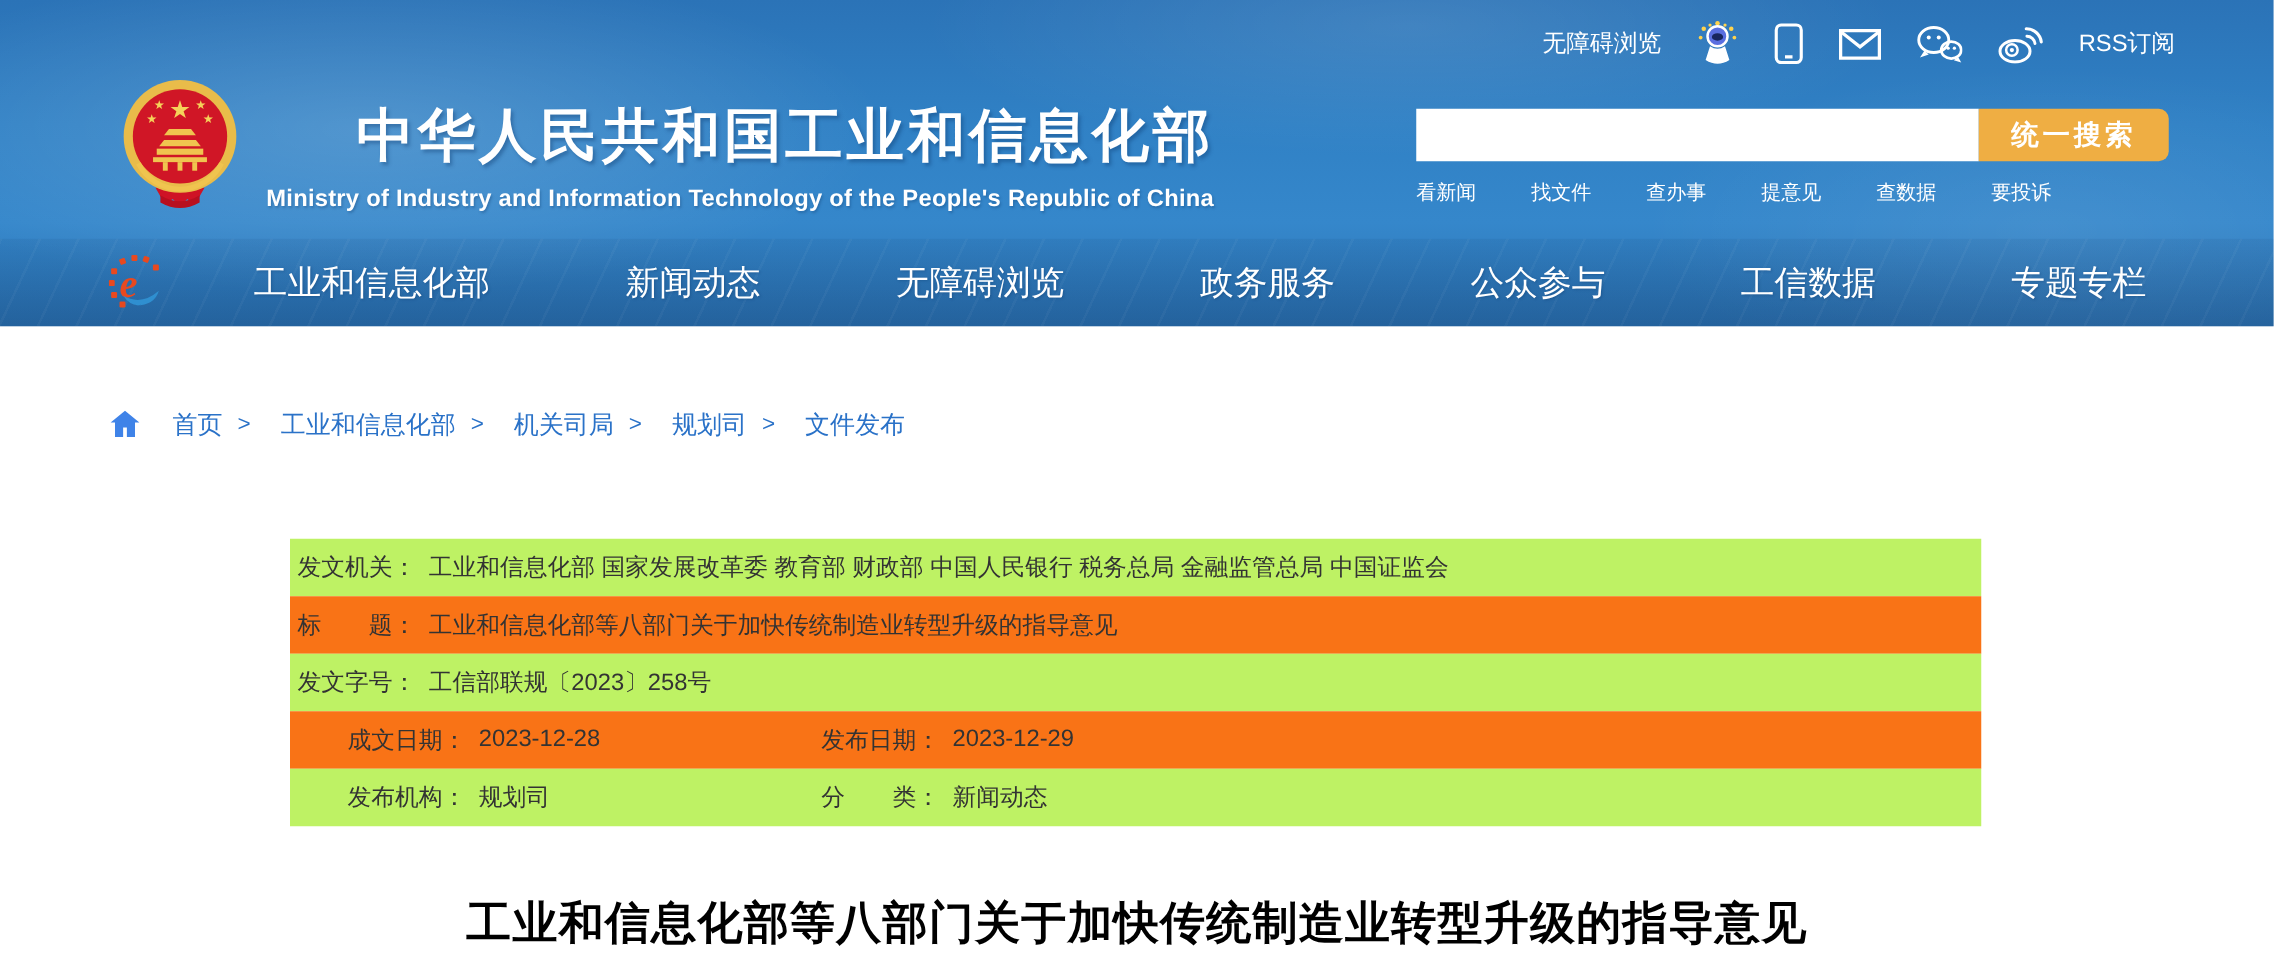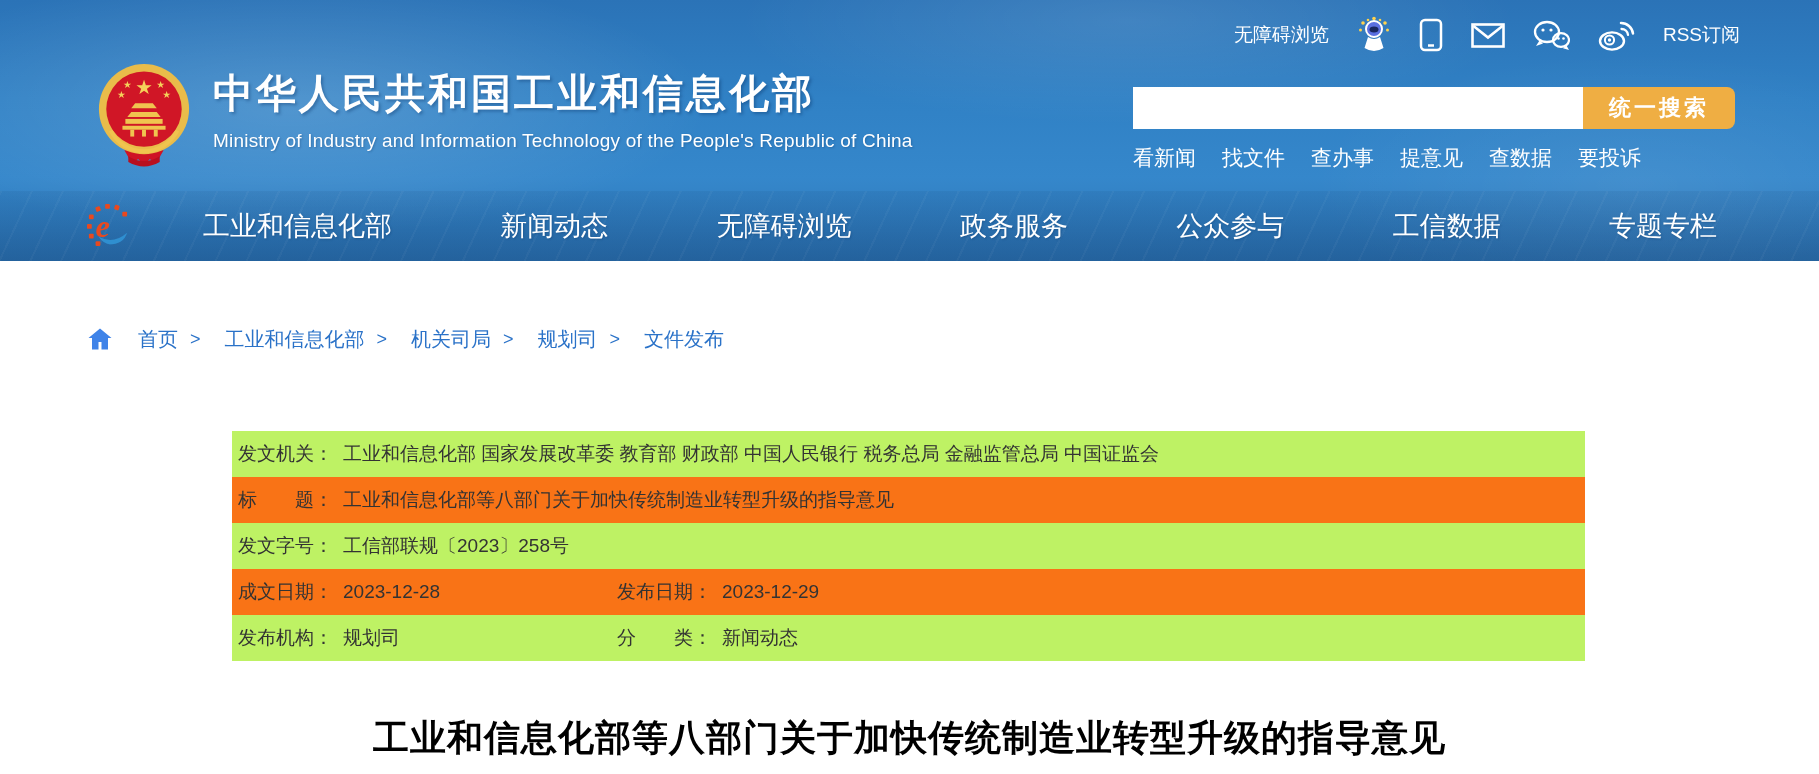--- a/index.html
+++ b/index.html
@@ -16,39 +16,39 @@
       linear-gradient(180deg,#2b73b7 0%,#3081c5 38%,#3587cb 68%,#2d74b3 100%);
   }
   .topbar{
     position:absolute; top:14px; right:79px; height:42px;
     display:flex; align-items:center; gap:28px; z-index:3;
   }
   .topbar a{ color:#fff; font-size:19px; text-decoration:none; }
   .topbar .icon{ display:inline-flex; align-items:center; cursor:pointer; }
 
   .brand{ position:absolute; left:95px; top:62px; display:flex; align-items:flex-start; gap:20px; z-index:2; text-decoration:none; color:#fff;}
-  .brand-cn{ font-size:40px; font-weight:bold; letter-spacing:3px; margin-top:4px;
-             text-shadow:2px 2px 3px rgba(10,50,100,0.35); white-space:nowrap;}
+  .brand-cn{ font-size:46px; font-weight:bold; letter-spacing:3px; margin-top:16px;
+             text-shadow:2px 2px 3px rgba(10,50,100,0.35); white-space:nowrap;text-align:right;}
   .brand-en{ font-size:19px; margin-top:9px; letter-spacing:0.2px; white-space:nowrap;
-             text-shadow:1px 1px 2px rgba(10,50,100,0.3);}
+             text-shadow:1px 1px 2px rgba(10,50,100,0.3);font-weight:bold;}
 
   .search-area{ position:absolute; left:1133px; top:87px; width:602px; z-index:3; }
   .search-box{ display:flex; height:42px; }
   .search-box input{
     flex:1; border:none; outline:none; font-size:18px; padding:0 12px;
     border-radius:0; background:#fff; color:#333;
   }
   .search-box button{
     width:152px; height:42px; background:#efae43; color:#fff; border:none;
     font-size:22px; font-weight:bold; letter-spacing:3px; cursor:pointer;
     border-radius:0 8px 8px 0;
     font-family:"Liberation Sans","DejaVu Sans",sans-serif;
   }
   .quick-links{ display:flex; justify-content:space-between; width:508px; margin-top:15px; }
-  .quick-links a{ color:#fff; font-size:21px; text-decoration:none; white-space:nowrap; }
+  .quick-links a{ color:#fff; font-size:16px; text-decoration:none; white-space:nowrap; }
 
   .main-nav{
     position:absolute; left:0; right:0; top:191px; height:70px;
     display:flex; align-items:center; z-index:2;
   }
   .main-nav::before{
     content:""; position:absolute; inset:0; pointer-events:none;
     background:
       repeating-linear-gradient(115deg, rgba(255,255,255,0.035) 0 2px, transparent 2px 28px),
       linear-gradient(180deg, rgba(6,40,86,0.08), rgba(6,40,86,0.24));
@@ -69,21 +69,21 @@
   .breadcrumb a{ color:#2a72c8; text-decoration:none;margin-left:12px; }
   .breadcrumb .sep{ margin:0 12px; color:#2a72c8; font-size:18px; }
   .breadcrumb .home{ display:inline-flex; align-items:center; margin-right:14px; cursor:pointer; }
 
   .doc-meta{ margin:78px 0 0 232px; width:1353px; font-size:19px; color:#333; }
   .meta-row{ height:46px; display:flex; align-items:center; padding-left:6px; background:#f97316; }
   .meta-row.gray{ background:#bef264; }
   .cell{ display:flex; align-items:center; white-space:nowrap; }
   .cell .label{ white-space:pre; }
   .cell .value{ margin-left:10px; }
-  .cell.fixed{ width:379px; }
+  .cell.fixed{ width:379px;margin-left:40px; }
 
   .article-title{
     margin-top:53px; text-align:center; font-size:36px; font-weight:bold;
     color:#000; letter-spacing:1px; white-space:nowrap;
   }
 
   svg{ display:block; }
 </style>
 </head>
 <body>

